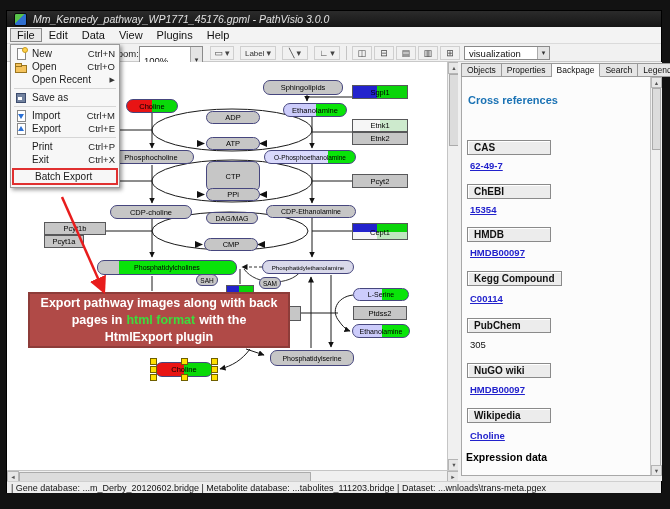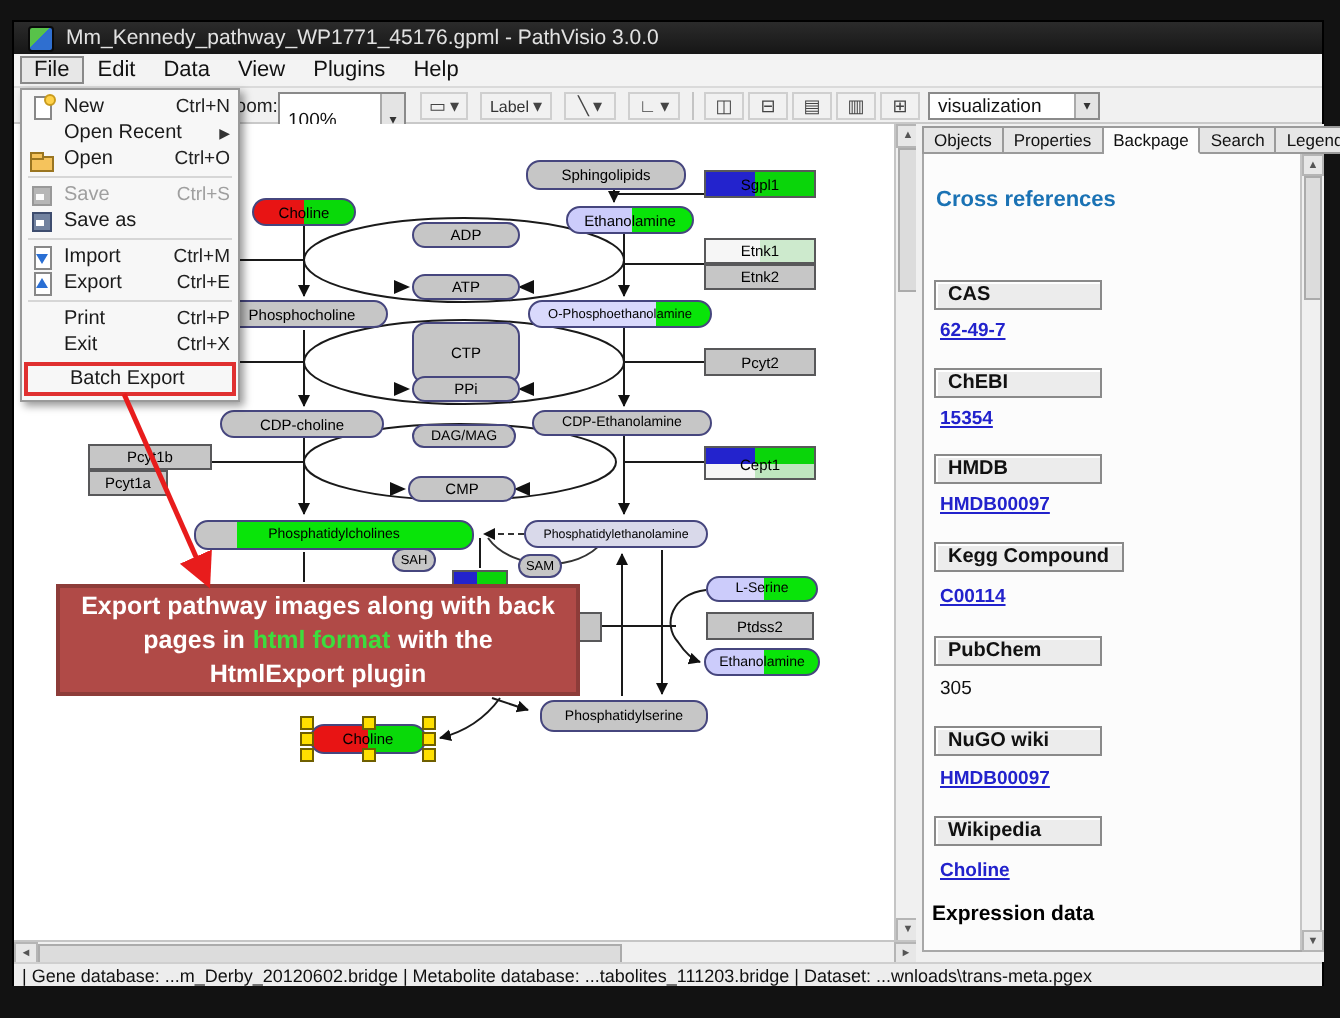--- a/index.html
+++ b/index.html
@@ -4,21 +4,21 @@
 <style>
   html,body{margin:0;padding:0;}
   body{width:670px;height:509px;background:#121212;font-family:"Liberation Sans",sans-serif;}
   #screen{position:relative;width:670px;height:509px;overflow:hidden;}
   .abs{position:absolute;box-sizing:border-box;}
 
   
   .window{left:6px;top:10px;width:656px;height:483px;background:#f0f0f0;border:1px solid #000;}
   .titlebar{left:7px;top:11px;width:654px;height:16px;background:linear-gradient(#2b2b2b,#161616);display:flex;align-items:center;}
   .appicon{width:11px;height:11px;margin:0 6px 0 7px;border-radius:2px;background:linear-gradient(135deg,#58c24a 0 45%,#2f6fd0 45% 100%);border:1px solid #0a0a0a;}
-  .title-text{font-size:10.5px;color:#e2e2e2;white-space:nowrap;}
+  .title-text{font-size:10.5px;color:#e2e2e2;white-space:nowrap;font-style:italic;}
   .menubar{left:7px;top:27px;width:654px;height:17px;background:#f3f3f3;border-bottom:1px solid #dadada;display:flex;align-items:center;padding-left:3px;}
   .menubar span{font-size:11px;color:#111;padding:1px 7px;}
   .menubar span.active{border:1px solid #8a8a8a;background:#e7e7e7;padding:0 6px;}
   .toolbar{left:7px;top:44px;width:654px;height:18px;background:#f1f1f1;border-bottom:1px solid #c9c9c9;}
   .tb-label{font-size:9.5px;color:#222;}
   .combo{background:#fff;border:1px solid #8a8a8a;display:flex;align-items:center;font-size:9.5px;color:#111;}
   .combo .val{flex:1;padding-left:4px;white-space:nowrap;overflow:hidden;}
   .combo .arr{width:11px;height:100%;background:#e4e4e4;border-left:1px solid #aaa;font-size:7px;display:flex;align-items:center;justify-content:center;color:#333;}
   .tbtn{background:#f1f1f1;border:1px solid #cfcfcf;display:flex;align-items:center;justify-content:center;font-size:8px;color:#333;gap:2px;}
   .tbtn .g{font-size:9px;color:#444;}
@@ -259,35 +259,30 @@
     <div>HtmlExport plugin</div>
   </div>
 
   <div class="abs filemenu">
     <div class="mi">
       <span class="mic doc new"></span>
       <span class="lbl">New</span>
       <span class="sc">Ctrl+N</span>
     </div>
     <div class="mi">
+      <span class="mic folder"></span>
+      <span class="lbl">Open</span>
+      <span class="sc">Ctrl+O</span>
+    </div>
+    <div class="mi">
       <span class="mic"></span>
       <span class="lbl">Open Recent</span>
       <span class="sub">▶</span>
     </div>
-    <div class="mi">
-      <span class="mic folder"></span>
-      <span class="lbl">Open</span>
-      <span class="sc">Ctrl+O</span>
-    </div>
     <div class="msep"></div>
-    <div class="mi disabled">
-      <span class="mic save gray"></span>
-      <span class="lbl">Save</span>
-      <span class="sc">Ctrl+S</span>
-    </div>
     <div class="mi">
       <span class="mic save"></span>
       <span class="lbl">Save as</span>
       <span class="sc"></span>
     </div>
     <div class="msep"></div>
     <div class="mi">
       <span class="mic doc import"></span>
       <span class="lbl">Import</span>
       <span class="sc">Ctrl+M</span>

